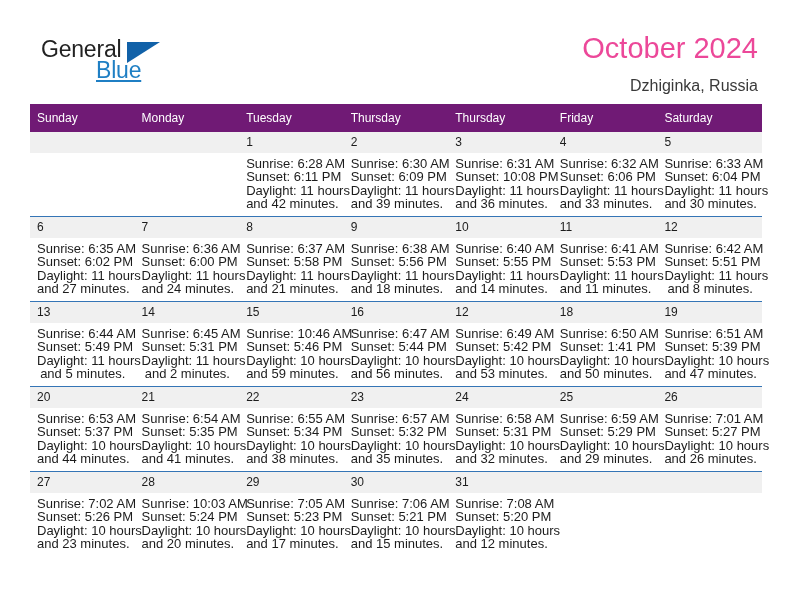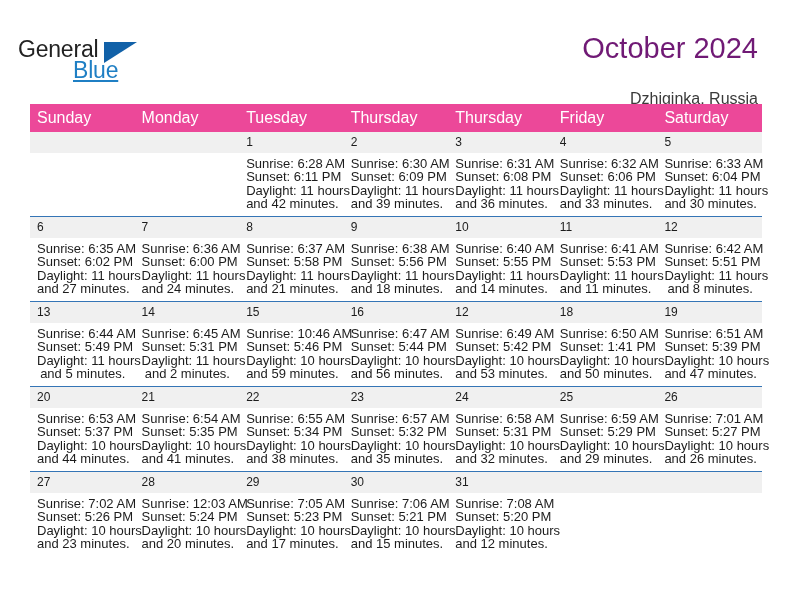--- a/index.html
+++ b/index.html
@@ -24,21 +24,21 @@
   
   .top-bar {
     position: absolute;
     left: 0;
     top: 0;
     width: 792px;
     height: 104px;
   }
   .logo {
     position: absolute;
-    left: 18px;
+    left: 41px;
     top: 36px;
     width: 200px;
     height: 52px;
     text-align: right;
   }
   .logo-general {
     position: absolute;
     left: 0;
     top: 0;
     font-size: 23px;
@@ -67,45 +67,45 @@
   }
 
   .title-block {
     position: absolute;
     right: 34px;
     top: 30px;
     text-align: right;
   }
   .cal-title {
     font-size: 29px;
-    color: #701a75;
+    color: #ec4899;
     line-height: 36px;
     white-space: nowrap;
   }
   .cal-subtitle {
     font-size: 16px;
     color: #3a3a3a;
     line-height: 22px;
-    margin-top: 22px;
+    margin-top: 9px;
     white-space: nowrap;
   }
 
   
   .calendar {
     position: absolute;
     left: 30px;
     top: 104px;
     width: 732px;
     border-collapse: collapse;
     table-layout: fixed;
   }
   .calendar th {
-    background: #ec4899;
+    background: #701a75;
     color: #ffffff;
-    font-size: 16px;
+    font-size: 12px;
     font-weight: normal;
     text-align: left;
     padding: 5px 0 5px 7px;
     height: 18px;
     border: none;
   }
   .calendar td {
     vertical-align: top;
     padding: 0;
     border: none;
@@ -196,21 +196,21 @@
               <div>Sunrise: 6:30 AM</div>
               <div>Sunset: 6:09 PM</div>
               <div>Daylight: 11 hours</div>
               <div>and 39 minutes.</div>
             </div>
           </td>
           <td>
             <div class="daynum">3</div>
             <div class="cell-body">
               <div>Sunrise: 6:31 AM</div>
-              <div>Sunset: 6:08 PM</div>
+              <div>Sunset: 10:08 PM</div>
               <div>Daylight: 11 hours</div>
               <div>and 36 minutes.</div>
             </div>
           </td>
           <td>
             <div class="daynum">4</div>
             <div class="cell-body">
               <div>Sunrise: 6:32 AM</div>
               <div>Sunset: 6:06 PM</div>
               <div>Daylight: 11 hours</div>
@@ -428,21 +428,21 @@
             <div class="cell-body">
               <div>Sunrise: 7:02 AM</div>
               <div>Sunset: 5:26 PM</div>
               <div>Daylight: 10 hours</div>
               <div>and 23 minutes.</div>
             </div>
           </td>
           <td>
             <div class="daynum">28</div>
             <div class="cell-body">
-              <div>Sunrise: 12:03 AM</div>
+              <div>Sunrise: 10:03 AM</div>
               <div>Sunset: 5:24 PM</div>
               <div>Daylight: 10 hours</div>
               <div>and 20 minutes.</div>
             </div>
           </td>
           <td>
             <div class="daynum">29</div>
             <div class="cell-body">
               <div>Sunrise: 7:05 AM</div>
               <div>Sunset: 5:23 PM</div>

